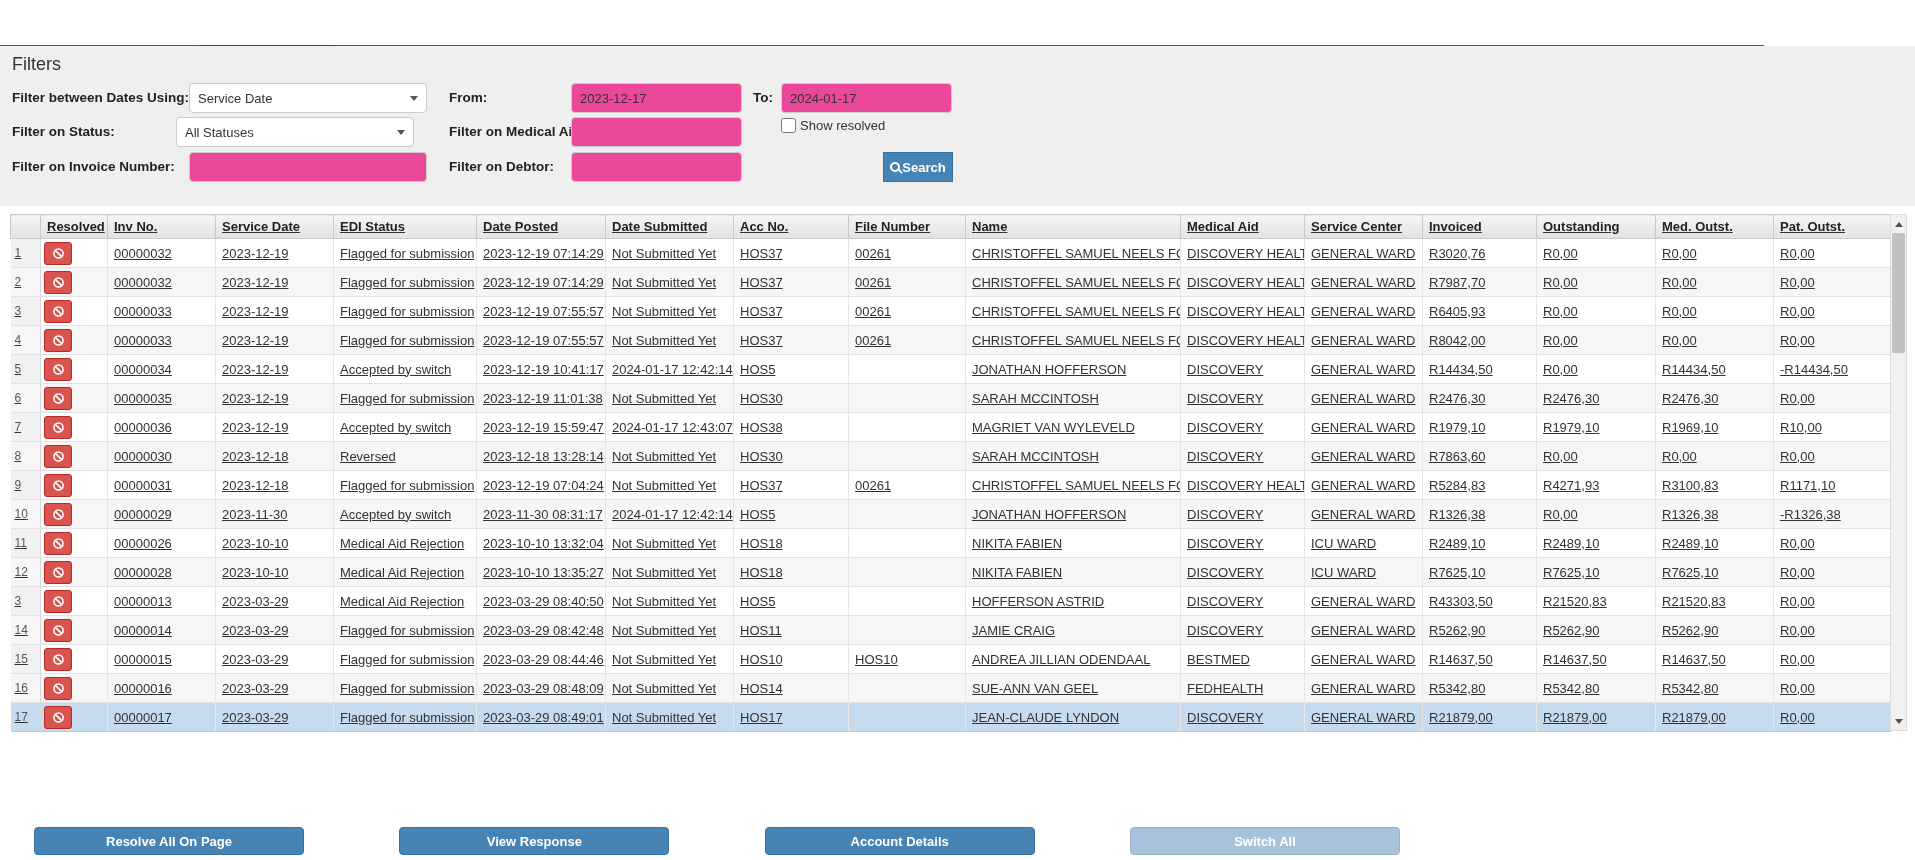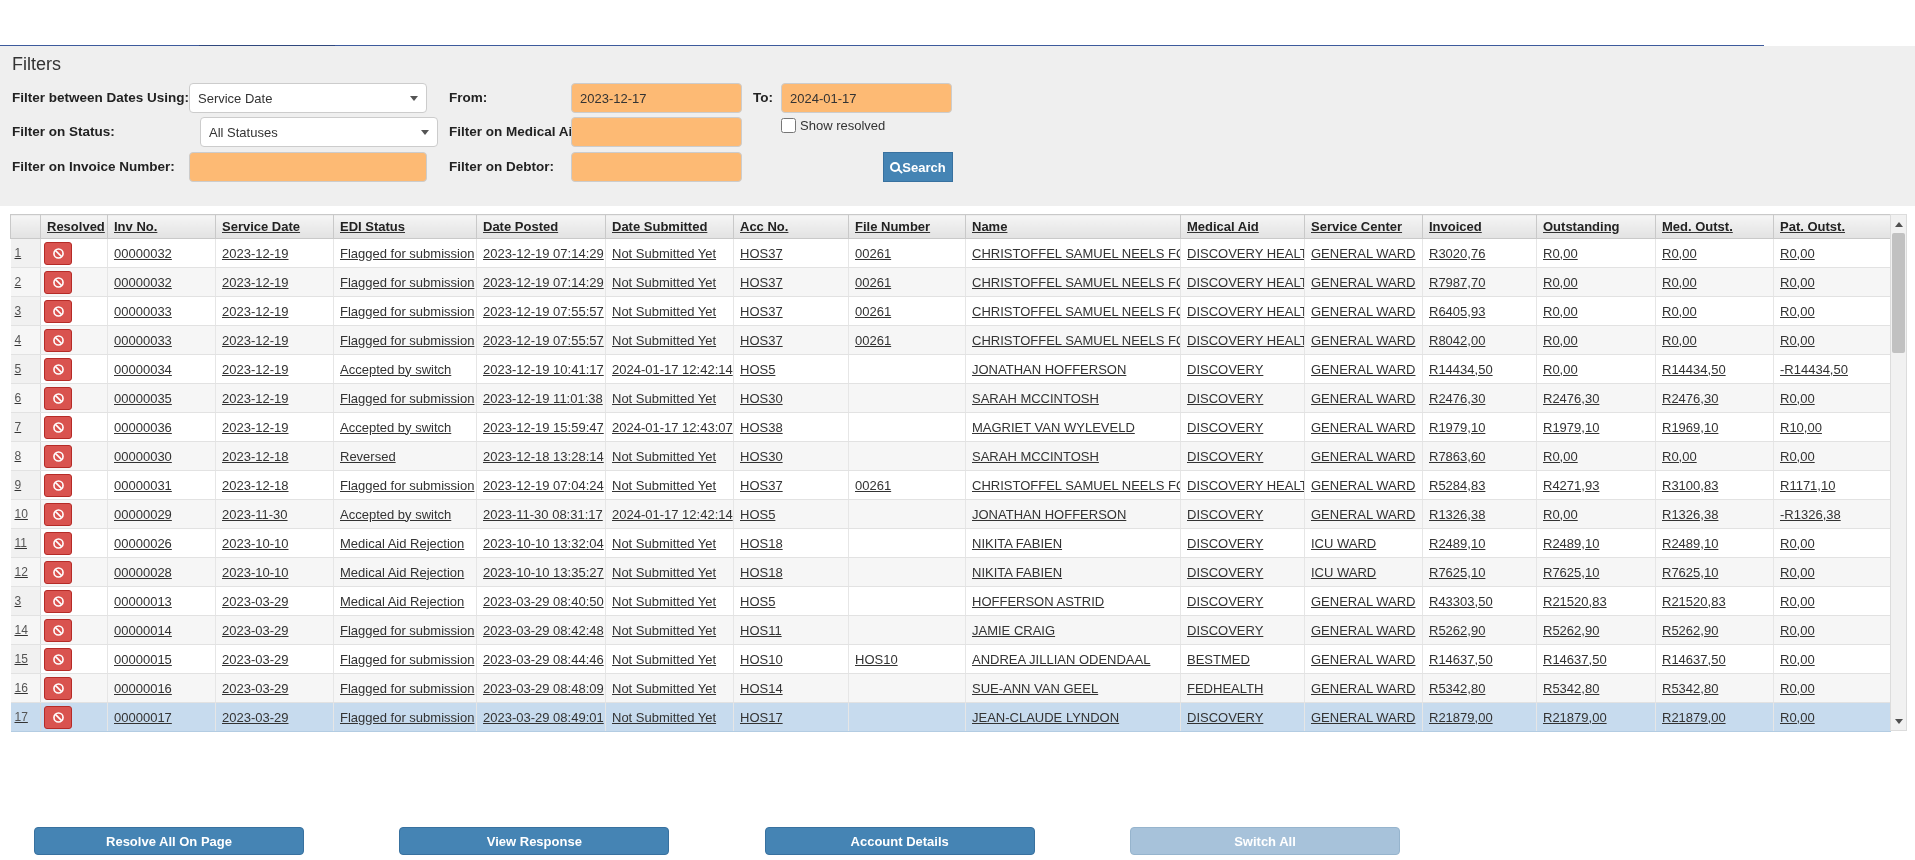--- a/index.html
+++ b/index.html
@@ -53,21 +53,21 @@
   .gear-icon::before { content:'\2699'; font-size: 19px; line-height: 1; }
   .info-icon { width: 15px; height: 15px; border-radius: 50%; background: #fff; color: #3d5a9c;
     font-family: "DejaVu Serif", serif; font-style: italic; font-weight: bold; font-size: 11px;
     display: inline-flex; align-items: center; justify-content: center; }
 
   
   .filters { position: absolute; top: 46px; left: 0; width: 1915px; height: 160px; background: #efefef; }
   .filters-title { position: absolute; left: 12px; top: 8px; font-size: 18px; color: #333; }
   .f-label { position: absolute; height: 30px; line-height: 30px; font-size: 13.5px; font-weight: bold; color: #222; white-space: nowrap; }
   .f-input, .f-select {
-    position: absolute; height: 30px; border: 1px solid #ccc; border-radius: 4px; background: #fdba74;
+    position: absolute; height: 30px; border: 1px solid #ccc; border-radius: 4px; background: #ec4899;
     font-family: "Liberation Sans", sans-serif; font-size: 13px; color: #333; padding: 0 8px;
   }
   .select-wrap { position: absolute; height: 30px; }
   .select-wrap select {
     width: 100%; height: 100%; border: 1px solid #ccc; border-radius: 4px; background: #fff;
     font-family: "Liberation Sans", sans-serif; font-size: 13px; color: #333; padding: 0 22px 0 8px;
     appearance: none; -webkit-appearance: none;
   }
   .select-wrap::after { content:''; position: absolute; right: 9px; top: 13px; pointer-events: none;
     width:0; height:0; border-left:4px solid transparent; border-right:4px solid transparent; border-top:5px solid #555; }
@@ -196,21 +196,21 @@
   <div class="f-label" style="left:12px; top:37px;">Filter between Dates Using:</div>
   <div class="select-wrap" style="left:189px; top:37px; width:238px;">
     <select><option>Service Date</option></select>
   </div>
   <div class="f-label" style="left:449px; top:37px;">From:</div>
   <input class="f-input" style="left: 571px; top: 37px; width: 171px;" value="2023-12-17">
   <div class="f-label" style="left:753px; top:37px;">To:</div>
   <input class="f-input" style="left: 781px; top: 37px; width: 171px;" value="2024-01-17">
 
   <div class="f-label" style="left:12px; top:71px;">Filter on Status:</div>
-  <div class="select-wrap" style="left:200px; top:71px; width:238px;">
+  <div class="select-wrap" style="left:176px; top:71px; width:238px;">
     <select><option>All Statuses</option></select>
   </div>
   <div class="f-label" style="left:449px; top:71px;">Filter on Medical Aid:</div>
   <input class="f-input" style="left: 571px; top: 71px; width: 171px;" value="">
   <div class="check-row" style="left:781px; top:72px;">
     <input type="checkbox" id="show-resolved" style="">
     <label for="show-resolved">Show resolved</label>
   </div>
 
   <div class="f-label" style="left:12px; top:106px;">Filter on Invoice Number:</div>

